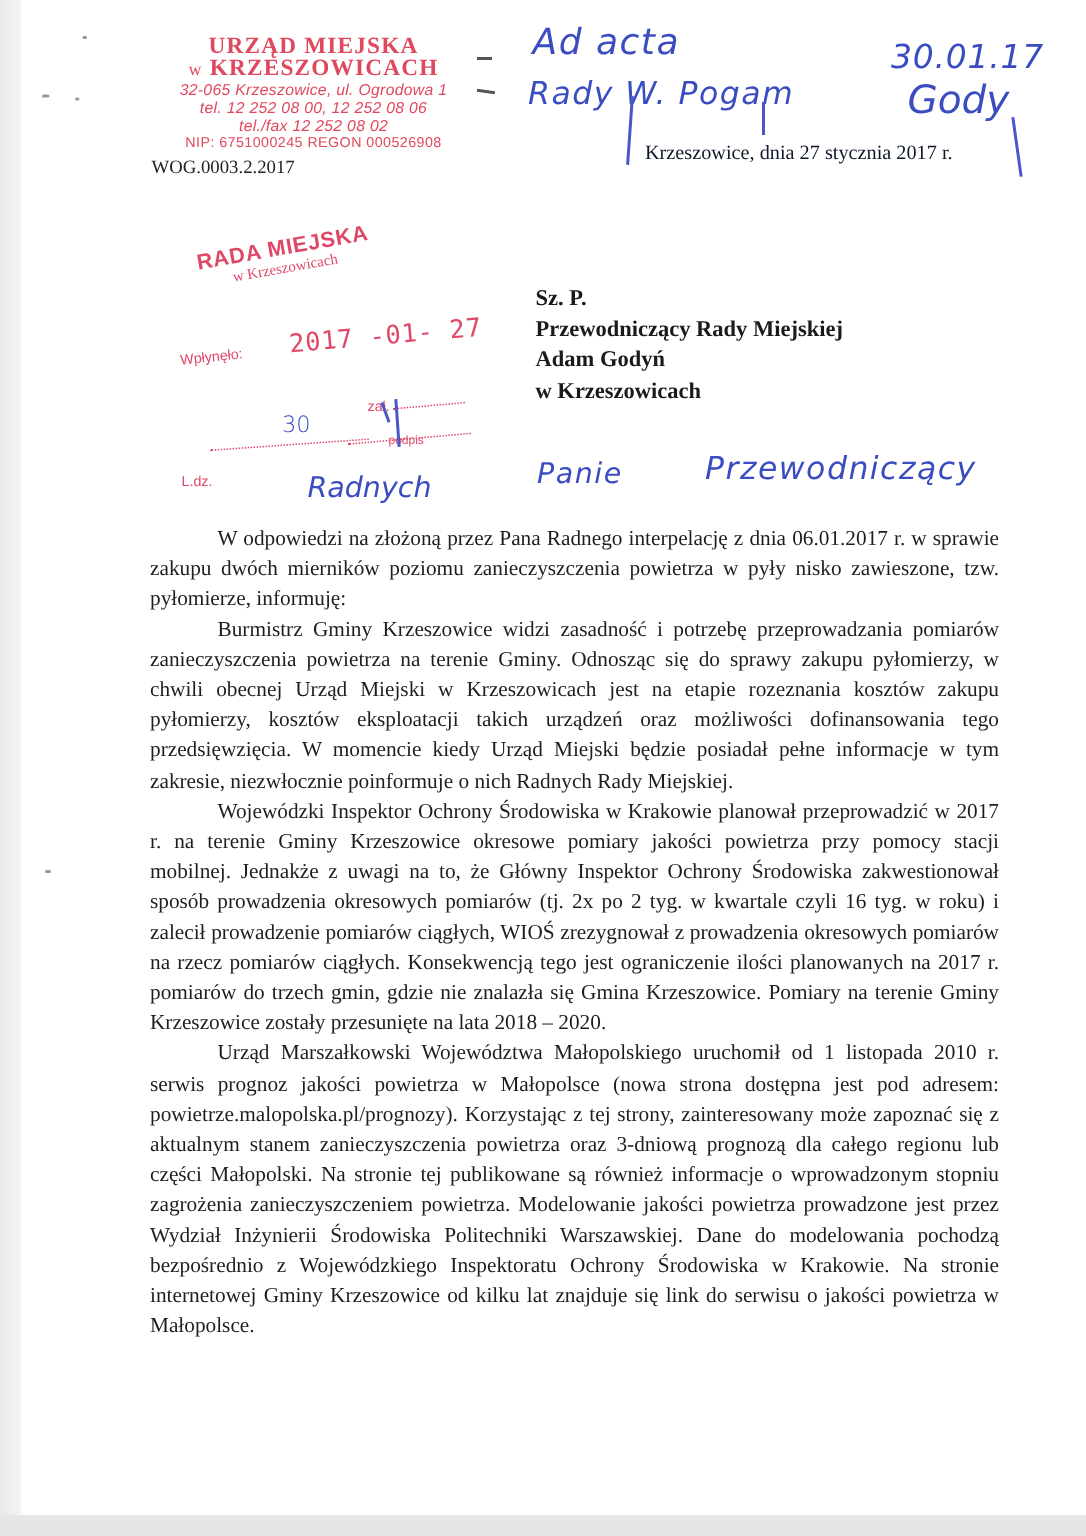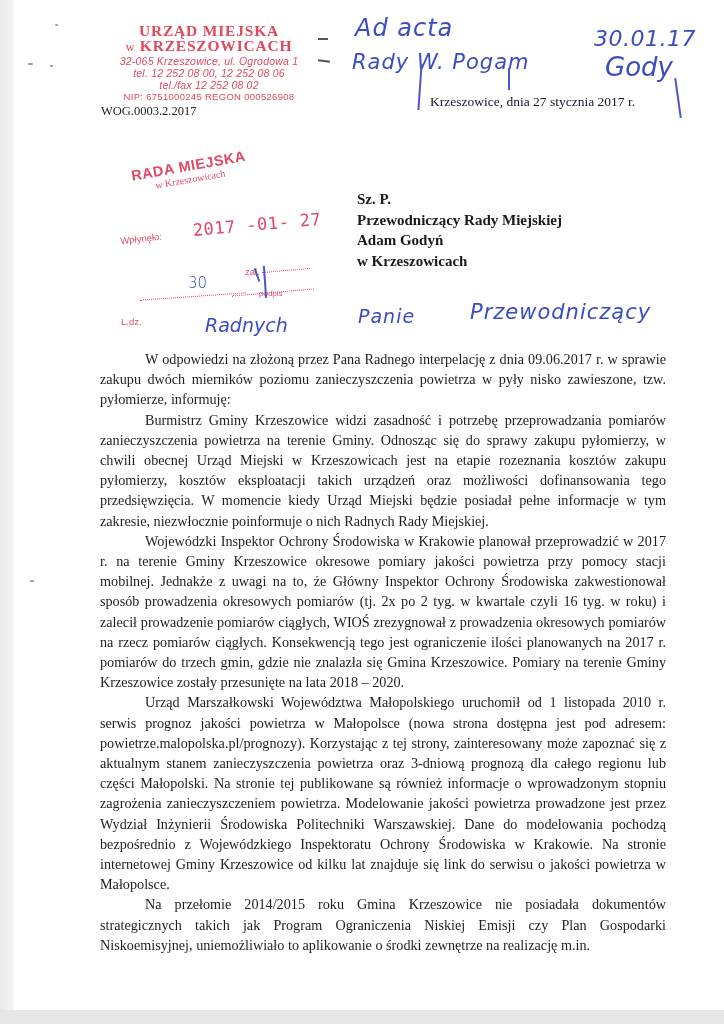--- a/index.html
+++ b/index.html
@@ -133,18 +133,17 @@
   <div>Przewodniczący Rady Miejskiej</div>
   <div>Adam Godyń</div>
   <div>w Krzeszowicach</div>
 </div>
 
 <div class="ink hw-szanowny">Radnych</div>
 <div class="ink hw-panie">Panie</div>
 <div class="ink hw-przew">Przewodniczący</div>
 
 <div class="body-text">
-  <p>W odpowiedzi na złożoną przez Pana Radnego interpelację z dnia 09.06.2017 r. w sprawie zakupu dwóch mierników poziomu zanieczyszczenia powietrza w pyły nisko zawieszone, tzw. pyłomierze, informuję:</p>
+  <p>W odpowiedzi na złożoną przez Pana Radnego interpelację z dnia 06.01.2017 r. w sprawie zakupu dwóch mierników poziomu zanieczyszczenia powietrza w pyły nisko zawieszone, tzw. pyłomierze, informuję:</p>
   <p>Burmistrz Gminy Krzeszowice widzi zasadność i potrzebę przeprowadzania pomiarów zanieczyszczenia powietrza na terenie Gminy. Odnosząc się do sprawy zakupu pyłomierzy, w chwili obecnej Urząd Miejski w Krzeszowicach jest na etapie rozeznania kosztów zakupu pyłomierzy, kosztów eksploatacji takich urządzeń oraz możliwości dofinansowania tego przedsięwzięcia. W momencie kiedy Urząd Miejski będzie posiadał pełne informacje w tym zakresie, niezwłocznie poinformuje o nich Radnych Rady Miejskiej.</p>
   <p>Wojewódzki Inspektor Ochrony Środowiska w Krakowie planował przeprowadzić w 2017 r. na terenie Gminy Krzeszowice okresowe pomiary jakości powietrza przy pomocy stacji mobilnej. Jednakże z uwagi na to, że Główny Inspektor Ochrony Środowiska zakwestionował sposób prowadzenia okresowych pomiarów (tj. 2x po 2 tyg. w kwartale czyli 16 tyg. w roku) i zalecił prowadzenie pomiarów ciągłych, WIOŚ zrezygnował z prowadzenia okresowych pomiarów na rzecz pomiarów ciągłych. Konsekwencją tego jest ograniczenie ilości planowanych na 2017 r. pomiarów do trzech gmin, gdzie nie znalazła się Gmina Krzeszowice. Pomiary na terenie Gminy Krzeszowice zostały przesunięte na lata 2018 – 2020.</p>
   <p>Urząd Marszałkowski Województwa Małopolskiego uruchomił od 1 listopada 2010 r. serwis prognoz jakości powietrza w Małopolsce (nowa strona dostępna jest pod adresem: powietrze.malopolska.pl/prognozy). Korzystając z tej strony, zainteresowany może zapoznać się z aktualnym stanem zanieczyszczenia powietrza oraz 3-dniową prognozą dla całego regionu lub części Małopolski. Na stronie tej publikowane są również informacje o wprowadzonym stopniu zagrożenia zanieczyszczeniem powietrza. Modelowanie jakości powietrza prowadzone jest przez Wydział Inżynierii Środowiska Politechniki Warszawskiej. Dane do modelowania pochodzą bezpośrednio z Wojewódzkiego Inspektoratu Ochrony Środowiska w Krakowie. Na stronie internetowej Gminy Krzeszowice od kilku lat znajduje się link do serwisu o jakości powietrza w Małopolsce.</p>
-  <p>Na przełomie 2014/2015 roku Gmina Krzeszowice nie posiadała dokumentów strategicznych takich jak Program Ograniczenia Niskiej Emisji czy Plan Gospodarki Niskoemisyjnej, uniemożliwiało to aplikowanie o środki zewnętrze na realizację m.in.</p>
 </div>
 
 </body></html>

